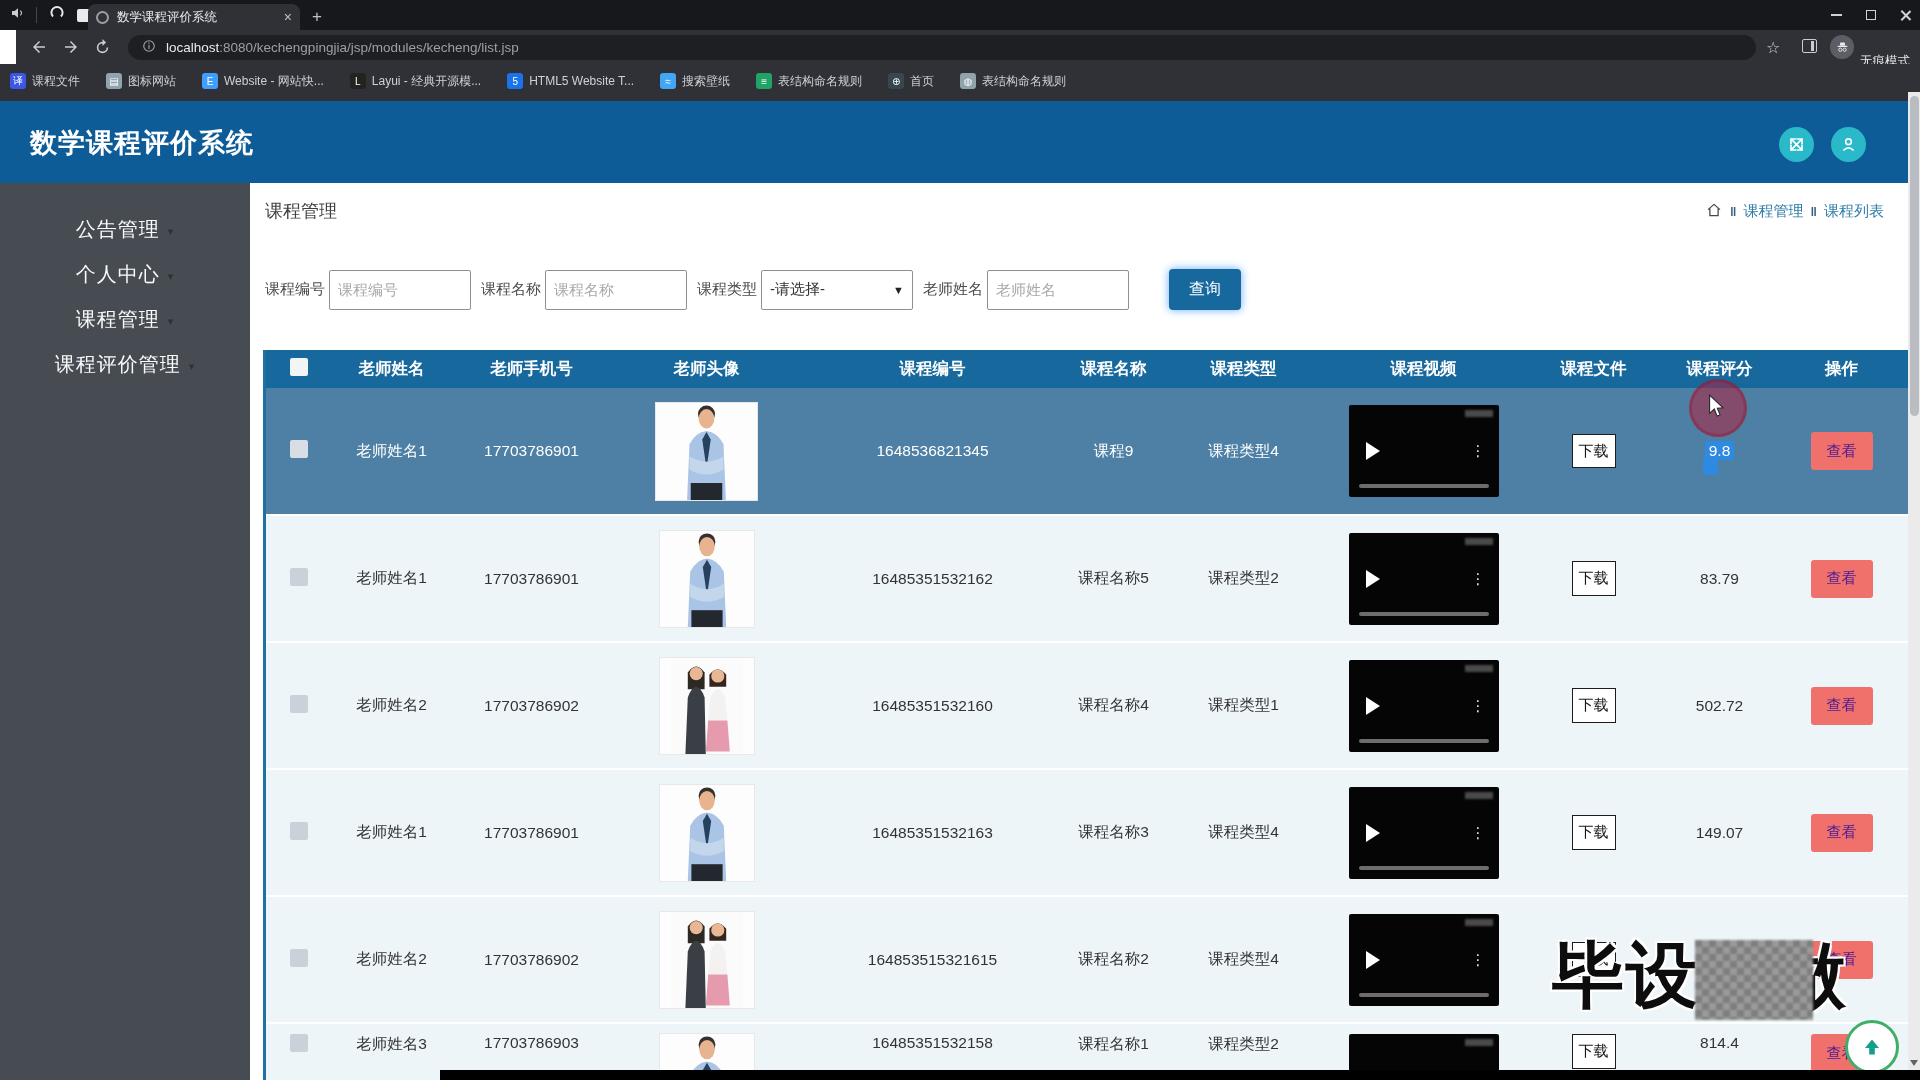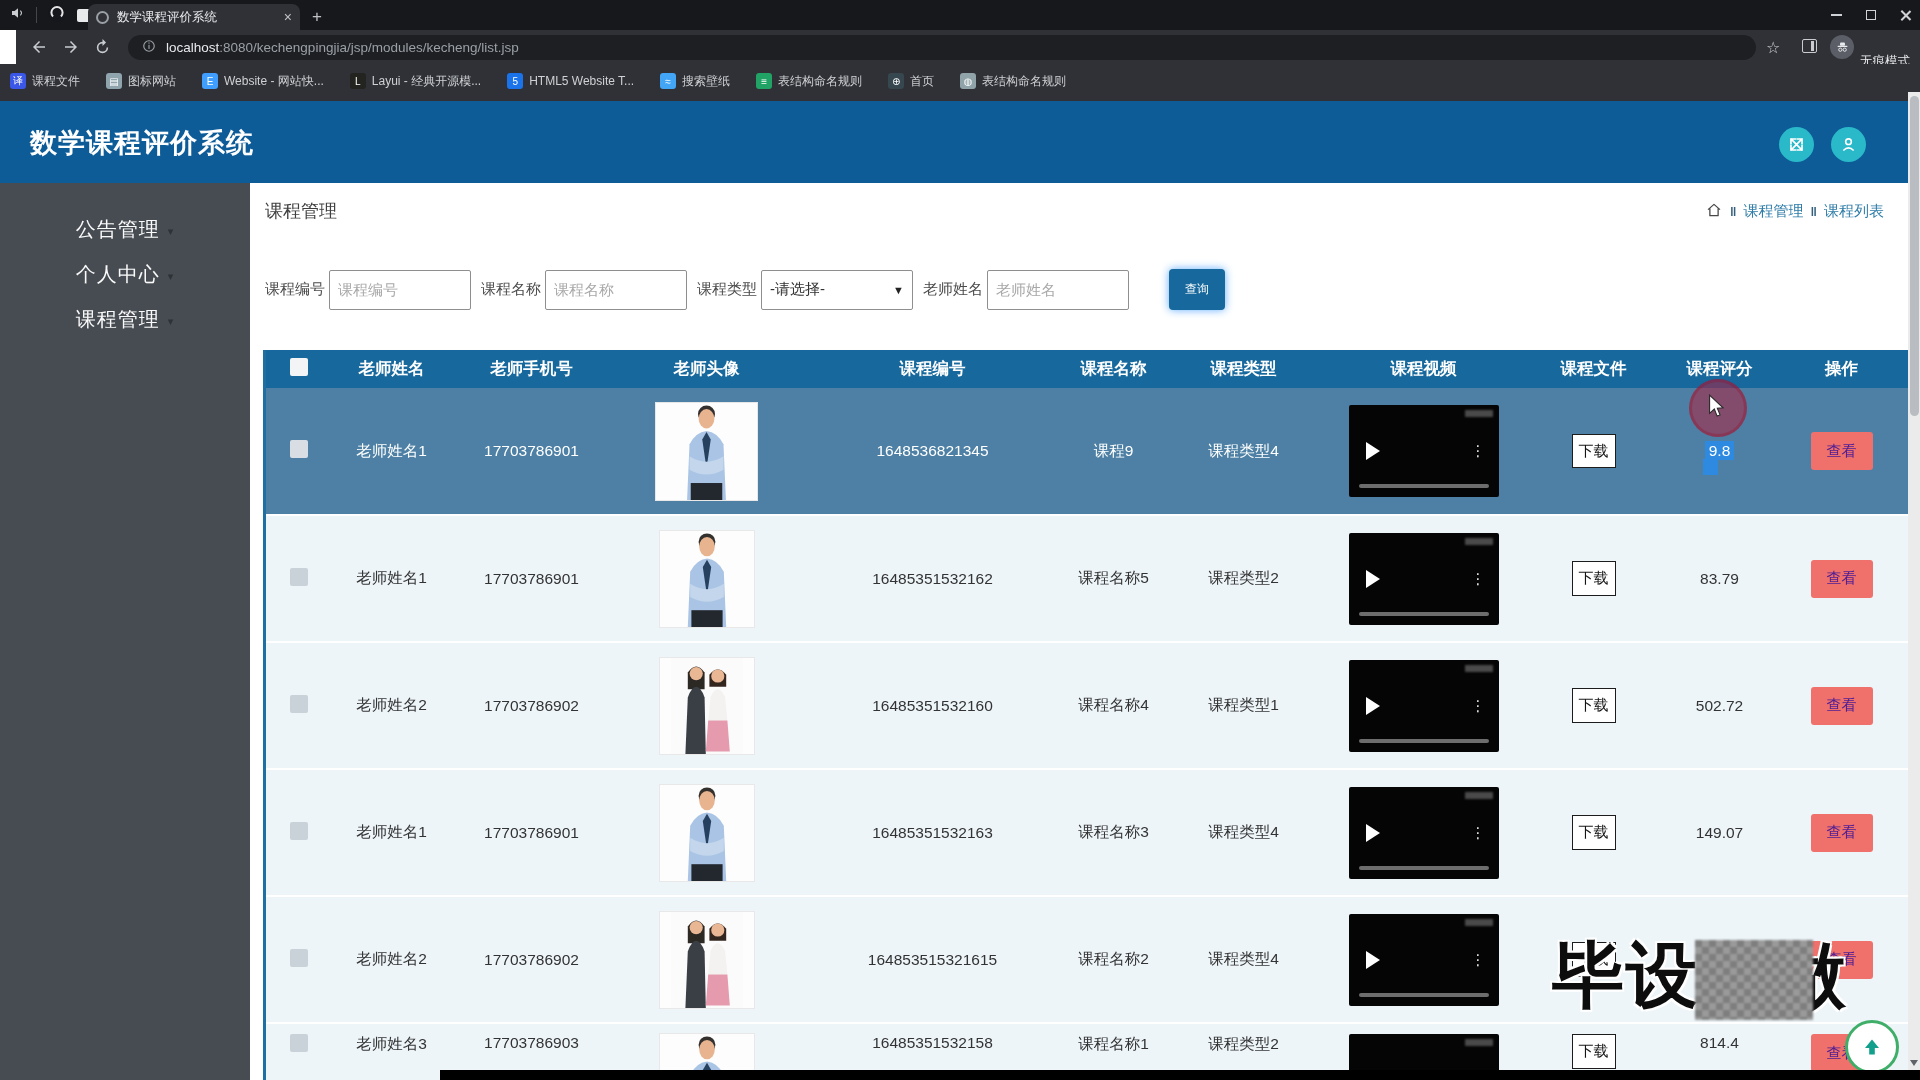--- a/index.html
+++ b/index.html
@@ -62,21 +62,21 @@
 
   .filters { position:absolute; left:15px; top:86px; display:flex; align-items:center; }
   .field { display:flex; align-items:center; margin-right:10px; }
   .flabel { font-size:15px; color:#4a4a4a; margin-right:4px; white-space:nowrap; }
   .fin { width:142px; height:40px; border:1px solid #8f8f8f; border-radius:2px; font-size:15px; padding:0 8px;
     color:#333; background:#fff; font-family:inherit; }
   .fin::placeholder { color:#a8a8a8; }
   .fsel { width:152px; height:40px; border:1px solid #8f8f8f; border-radius:2px; background:#fff; display:flex;
     align-items:center; justify-content:space-between; padding:0 8px; font-size:15px; color:#333; }
   .fsel .arr { font-size:11px; color:#222; }
-  .search-btn { margin-left:30px; width:56px; height:41px; background:#16689d; color:#fff; font-size:12px; border:none;
+  .search-btn { margin-left:30px; width:72px; height:41px; background:#16689d; color:#fff; font-size:16px; border:none;
     border-radius:4px; box-shadow:0 0 9px rgba(90,170,255,.95); font-family:inherit; }
 
   table.grid { position:absolute; left:13px; top:167px; width:1643px; border-collapse:collapse; table-layout:fixed;
     border-left:3px solid #1f6fa3; }
   .grid th { background:#16689d; color:#fff; font-size:16.5px; font-weight:700; height:38px; text-align:center; }
   .grid td { height:127px; text-align:center; vertical-align:middle; font-size:15.5px; color:#333;
     background:#edf5f9; border-bottom:2px solid #fff; }
   tr.selected td { background:#4d80a4; color:#fff; }
   tr.cut td { vertical-align:top; padding-top:10px; }
   .cb { display:inline-block; width:18px; height:18px; border-radius:2px; background:#c9d2d9; }
@@ -245,20 +245,23 @@
 
   <div class="sidebar" id="sidebar">
       <div class="side-item">
         <span>公告管理</span>
       </div>
       <div class="side-item">
         <span>个人中心</span>
       </div>
       <div class="side-item">
         <span>课程管理</span>
+      </div>
+      <div class="side-item">
+        <span>课程评价管理</span>
       </div>
     </div>
 
   <div class="main">
     <span class="page-title">课程管理</span>
     <div class="breadcrumb">
       <span>
         <svg width="18" height="18" viewBox="0 0 24 24" fill="none" stroke="#474747" stroke-width="1.7" stroke-linejoin="round">
             <path d="M4 11.5L12 4.5l8 7M6.5 10v9.5h11V10"></path>
           </svg>

